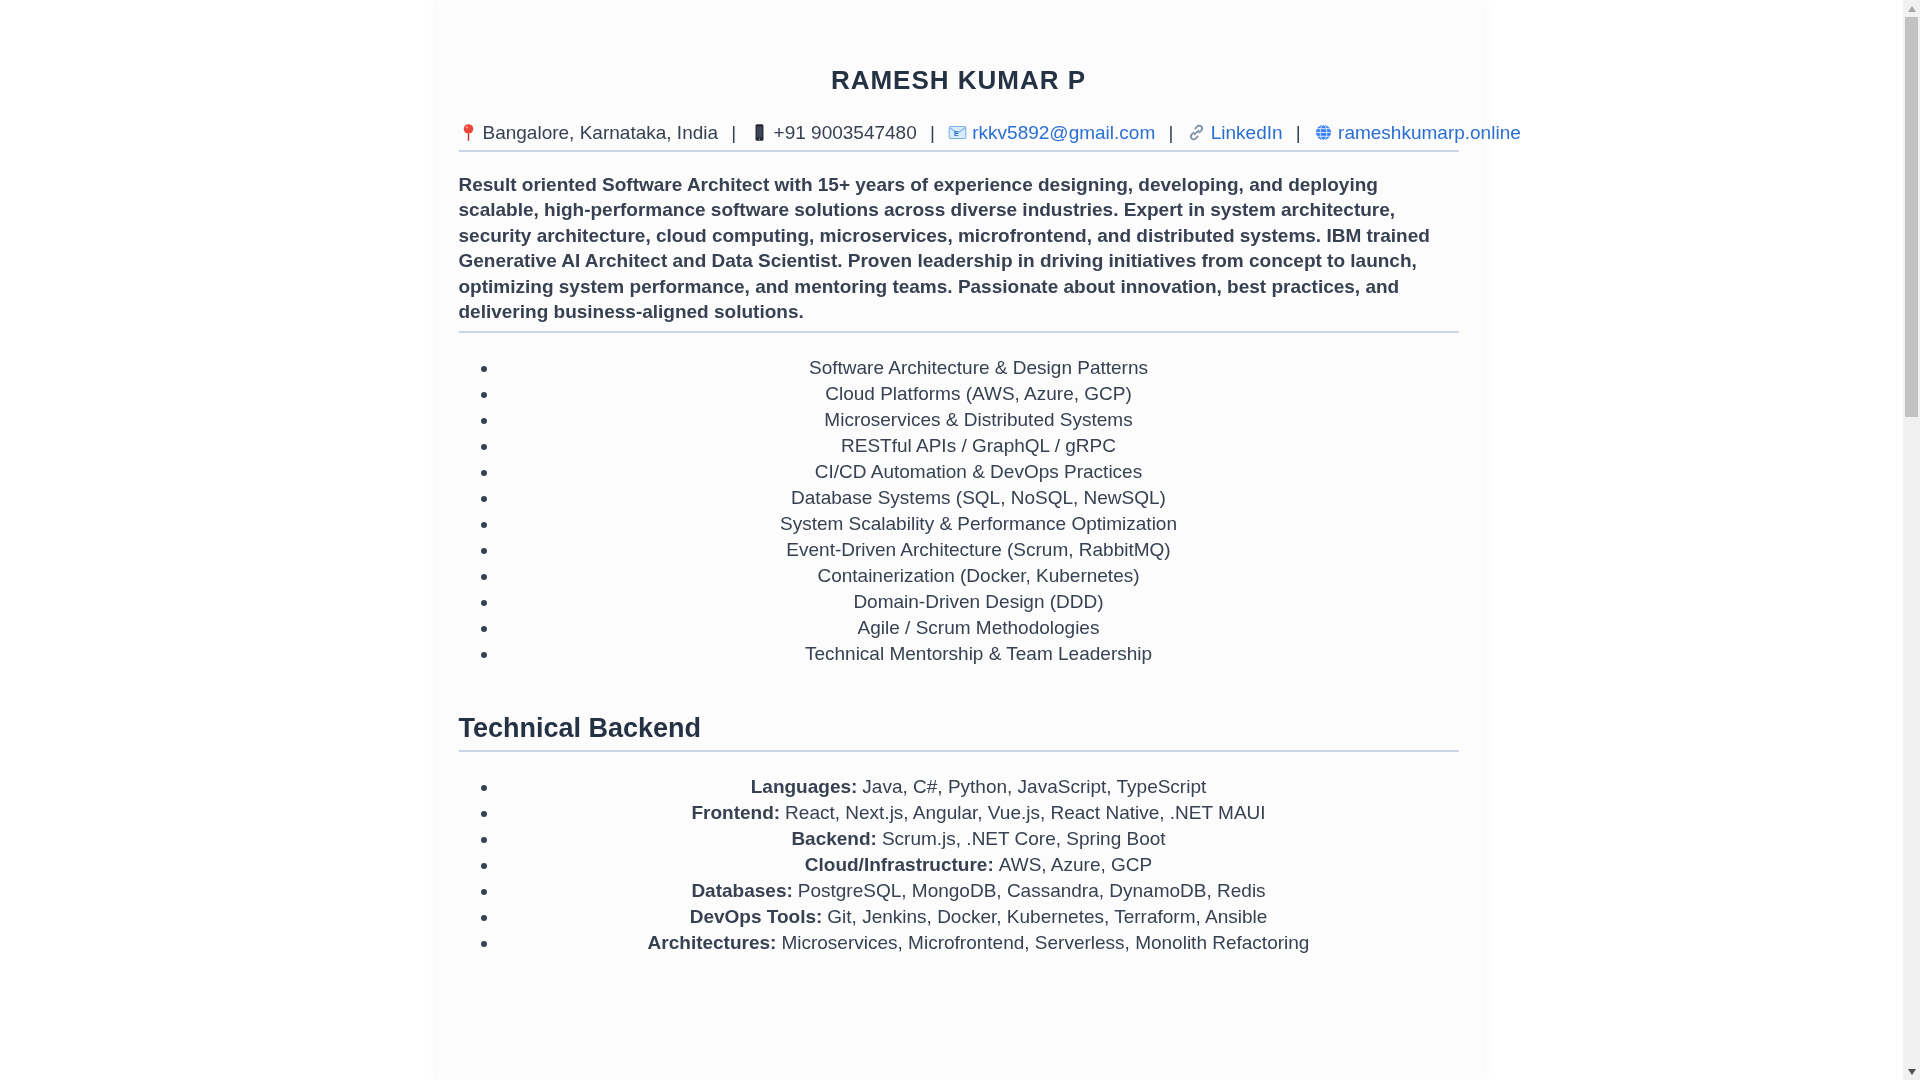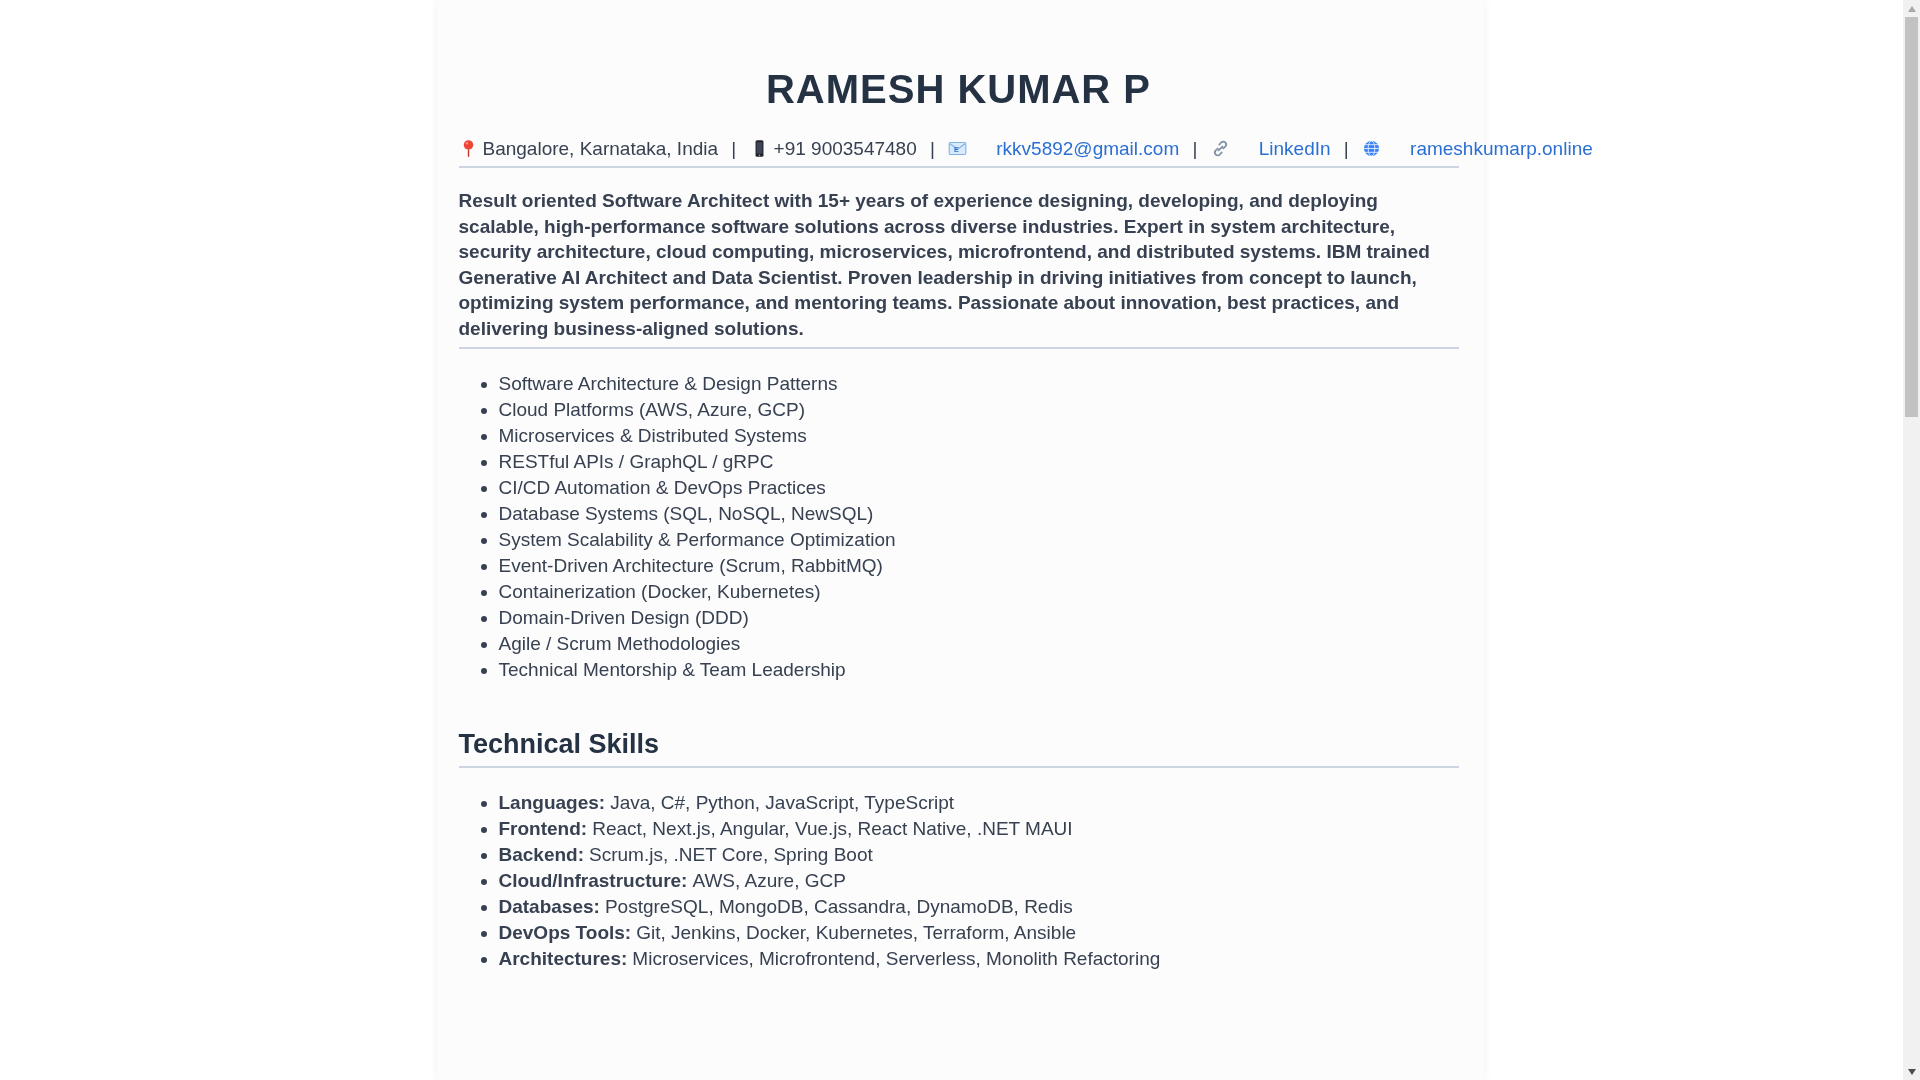--- a/index.html
+++ b/index.html
@@ -24,40 +24,39 @@
   }
   .page{
     width:1047px;
     margin:0 auto;
     background:var(--page-bg);
     min-height:1080px;
     padding:66px 25px 40px 22px;
     box-shadow:0 0 10px rgba(0,0,0,0.05);
   }
   h1.name{
-    font-size:40px;
+    font-size:26px;
     letter-spacing:1px;
     text-align:center;
     color:var(--heading);
     margin:0 0 0 0;
     line-height:1.15;
   }
   .contact-line{
     margin-top:26px;
     text-align:right;
     font-size:19px;
     color:var(--body-text);
     white-space:nowrap;
   }
   .contact-line .sep{margin:0 8px;}
   .contact-line a{
     color:var(--link-blue);
     text-decoration:none;
     cursor:pointer;
-    margin-left:24px;
   }
   .cicon{
     display:inline-block;
     width:19px;height:19px;
     vertical-align:-3px;
     margin-right:5px;
   }
   h2.section-title{
     font-size:27px;
     color:var(--heading);
@@ -72,20 +71,21 @@
   p.summary{
     margin:20px 0 0 0;
     font-size:19px;
     line-height:25.5px;
     color:var(--body-text);
     font-weight:bold;
   }
   ul.plain-list{
     margin:22px 0 0 0;
     padding-left:40px;
+    text-align:center;
   }
   ul.plain-list li{
     font-size:19px;
     line-height:26px;
     color:var(--body-text);
   }
   ul.skills-list li b{margin-right:5px;color:var(--body-text);}
   
   .scrollbar{
     position:fixed;
@@ -189,21 +189,21 @@
       <li>System Scalability &amp; Performance Optimization</li>
       <li>Event-Driven Architecture (Scrum, RabbitMQ)</li>
       <li>Containerization (Docker, Kubernetes)</li>
       <li>Domain-Driven Design (DDD)</li>
       <li>Agile / Scrum Methodologies</li>
       <li>Technical Mentorship &amp; Team Leadership</li>
     </ul>
   </section>
 
   <section>
-    <h2 class="section-title">Technical Skills</h2>
+    <h2 class="section-title">Technical Backend</h2>
     <hr class="section-rule">
     <ul class="plain-list skills-list">
       <li><b>Languages:</b><span>Java, C#, Python, JavaScript, TypeScript</span></li>
       <li><b>Frontend:</b><span>React, Next.js, Angular, Vue.js, React Native, .NET MAUI</span></li>
       <li><b>Backend:</b><span>Scrum.js, .NET Core, Spring Boot</span></li>
       <li><b>Cloud/Infrastructure:</b><span>AWS, Azure, GCP</span></li>
       <li><b>Databases:</b><span>PostgreSQL, MongoDB, Cassandra, DynamoDB, Redis</span></li>
       <li><b>DevOps Tools:</b><span>Git, Jenkins, Docker, Kubernetes, Terraform, Ansible</span></li>
       <li><b>Architectures:</b><span>Microservices, Microfrontend, Serverless, Monolith Refactoring</span></li>
     </ul>

